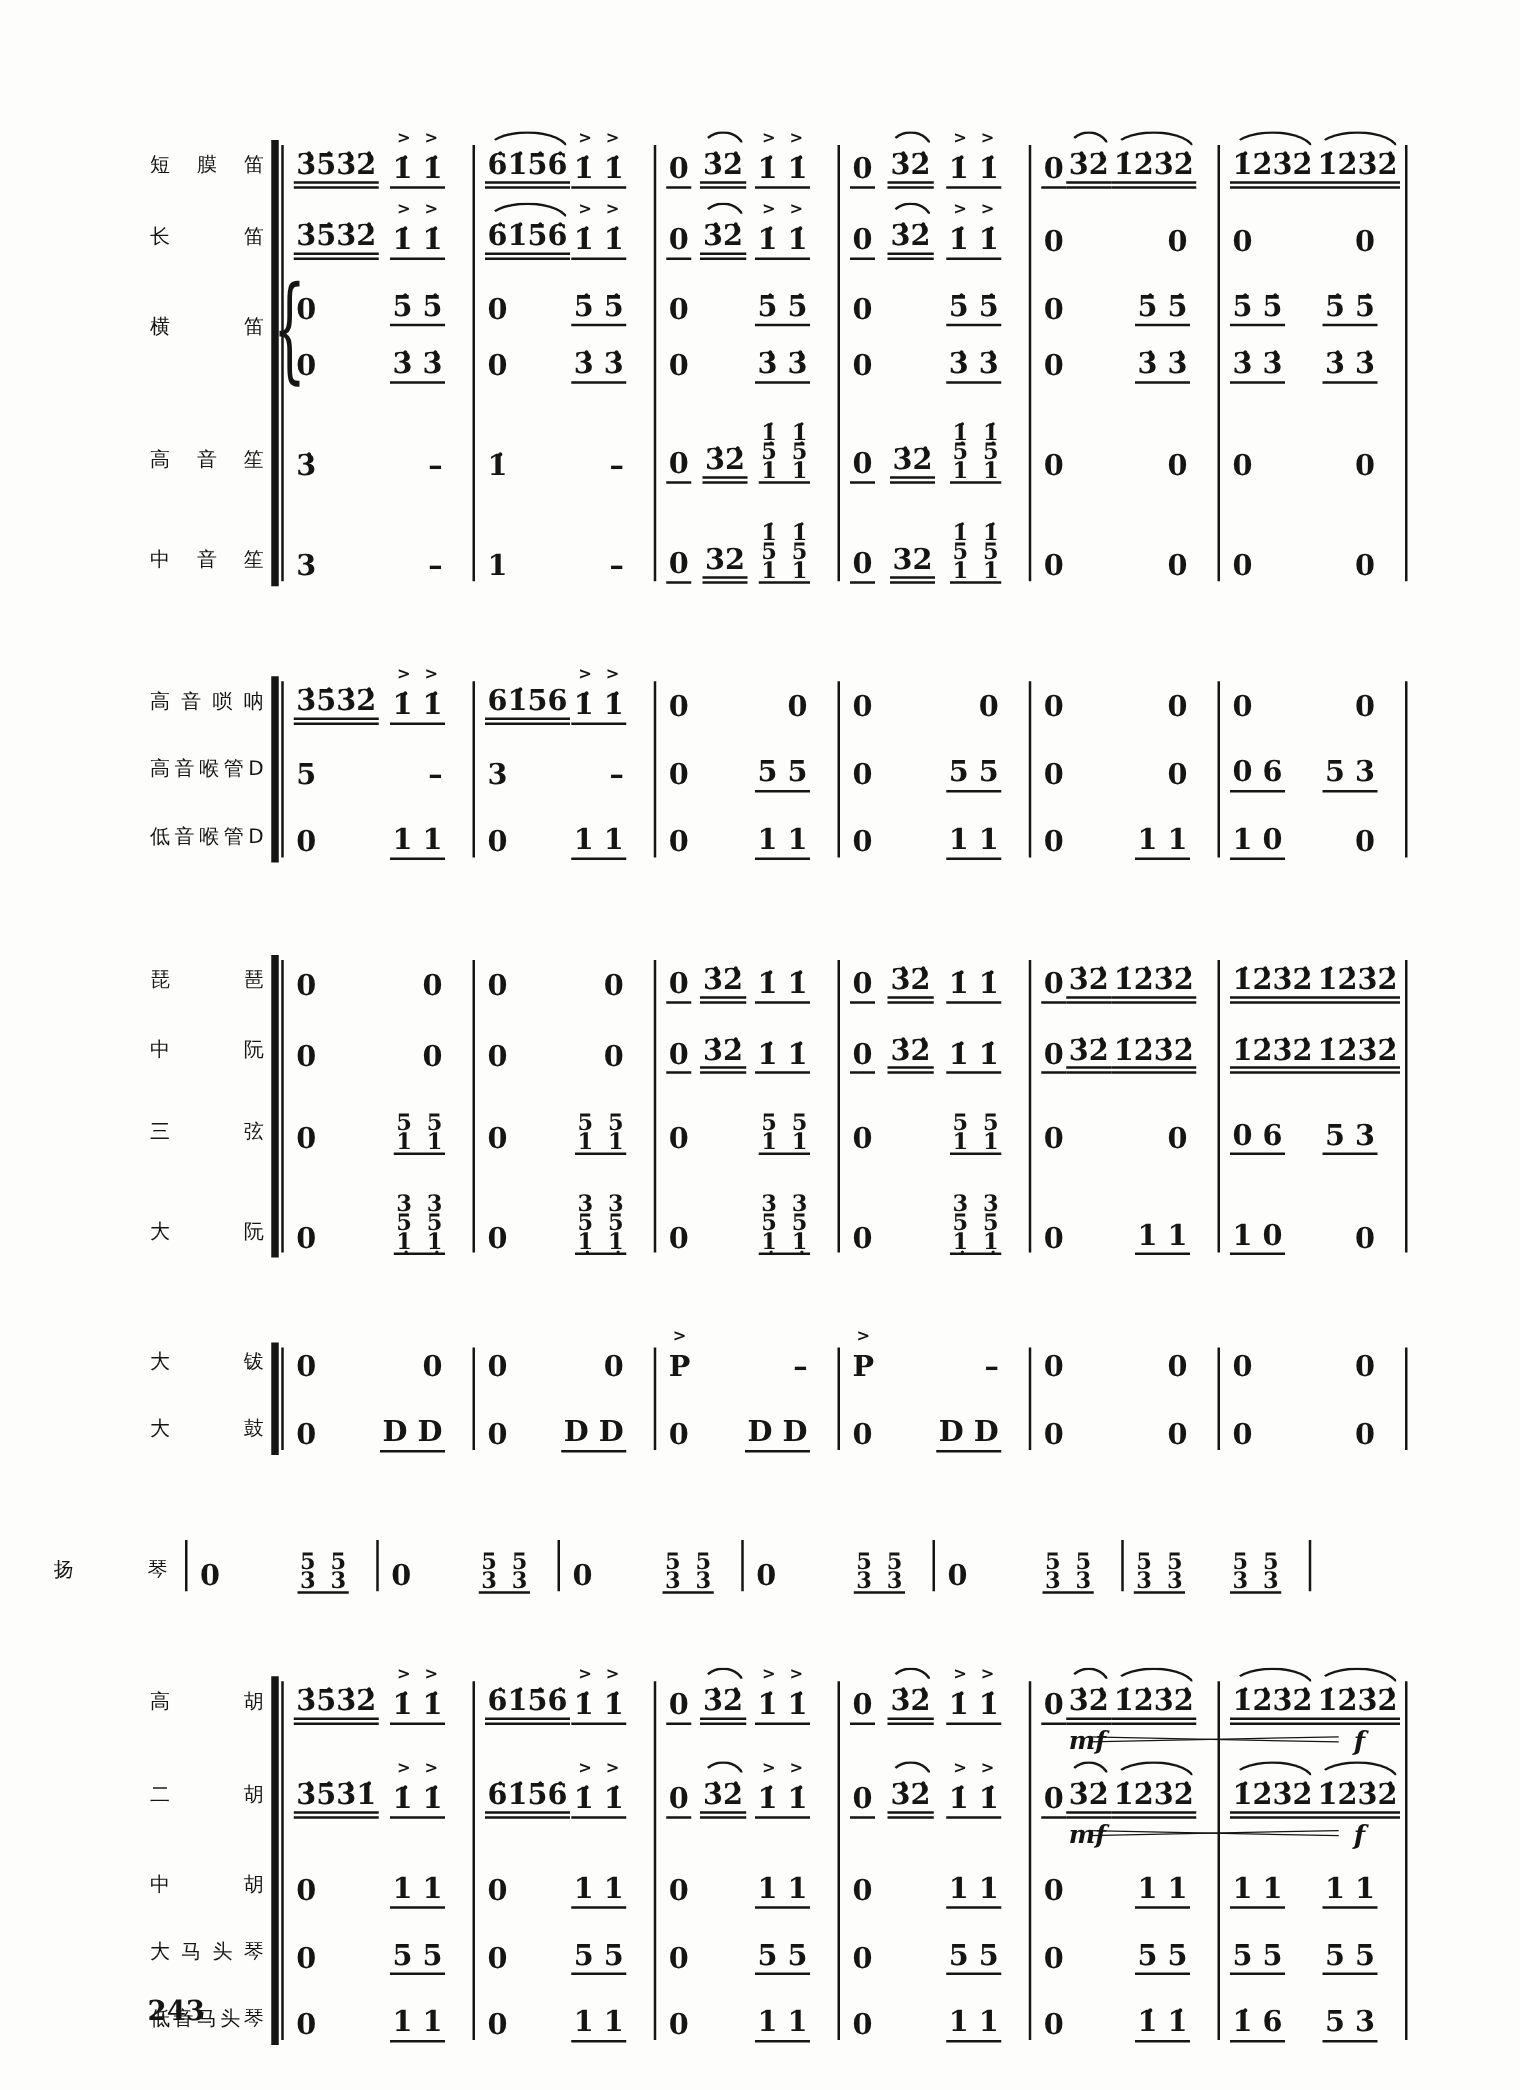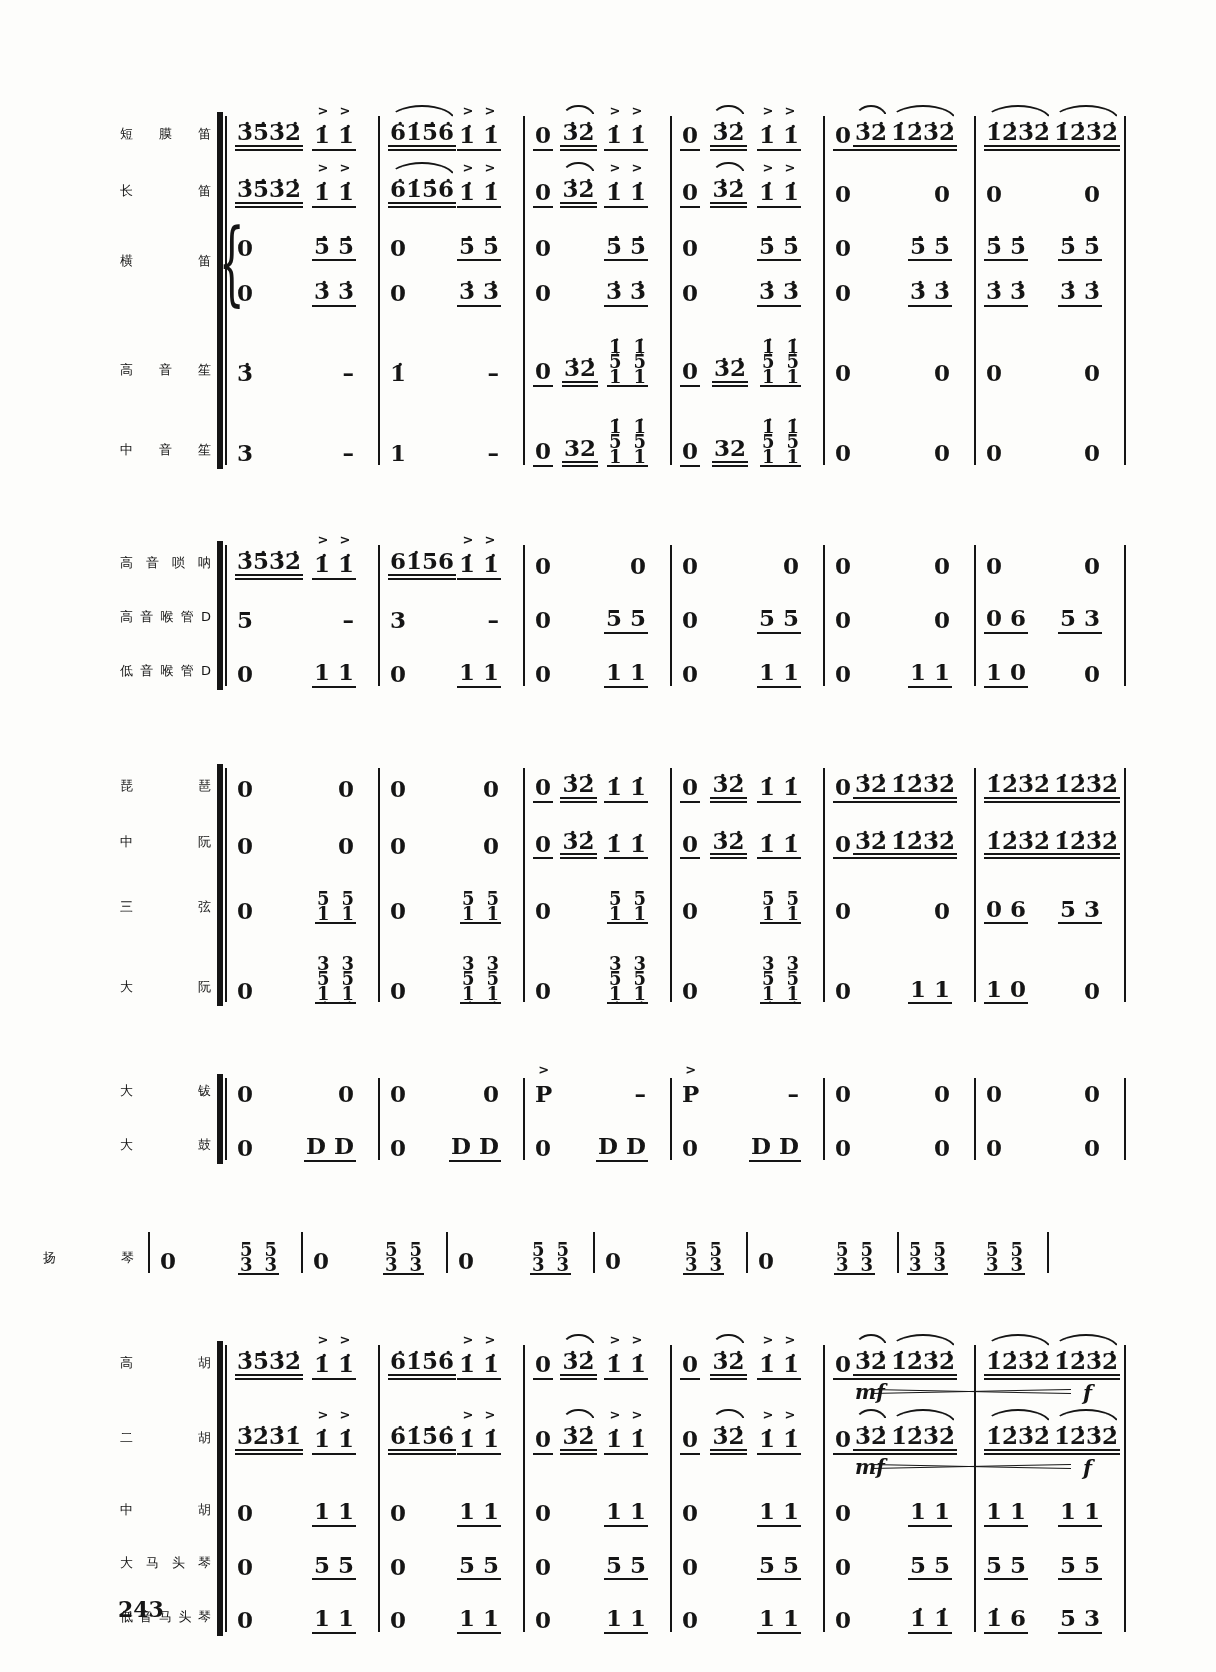--- a/index.html
+++ b/index.html
@@ -5,21 +5,21 @@
   html,body{margin:0;padding:0;background:#888;}
   .page{position:relative;width:1216px;height:1672px;background:#fdfdfb;overflow:hidden;
         font-family:"DejaVu Sans",sans-serif;color:#151515;}
   #score{padding-top:104px;}
   .system{position:relative;margin-left:120px;width:1010px;}
   .sys-gap2{margin-top:64px;} .sys-gap3{margin-top:66px;} .sys-gap4{margin-top:60px;}
   .sys-gap5{margin-top:56px;margin-left:43px;} .sys-gap6{margin-top:56px;}
   .row{display:flex;position:relative;margin-bottom:8px;}
   .row.dynrowpad{margin-bottom:26px;}
   .label{width:105px;box-sizing:border-box;padding:0 14px 10px 0;align-self:flex-end;
-         font-size:13px;font-weight:500;text-align:justify;text-align-last:justify;
+         font-size:16px;font-weight:500;text-align:justify;text-align-last:justify;
          white-space:nowrap;overflow:hidden;}
   .row.multi .label{align-self:center;padding-bottom:4px;}
   .lines{display:flex;flex-direction:column;position:relative;}
   .line{display:flex;}
   .line .measure:nth-child(1){width:153px;}
   .line .measure:nth-child(2){width:145px;}
   .line .measure:nth-child(3){width:147px;}
   .line .measure:nth-child(4){width:153px;}
   .line .measure:nth-child(5){width:151px;}
   .line .measure:nth-child(6){width:150px;}
@@ -698,21 +698,21 @@
             <span class="df">f</span>
             <div class="cr cr1"></div>
             <div class="cr cr2"></div>
           </div>
         </div>
         <div class="row dynrowpad">
           <div class="label">二 胡</div>
           <div class="lines">
             <div class="line">
               <div class="measure">
-                <span class="tk u2"><span class="txt">3̇2̇3̇1̇</span></span>
+                <span class="tk u2"><span class="txt">3̇5̇3̇1̇</span></span>
                 <span class="tk u1"><span class="accs">
                     <span>&gt;</span>
                     <span>&gt;</span>
                   </span><span class="txt">1̇ 1̇</span></span>
               </div>
               <div class="measure">
                 <span class="tk u2"><span class="txt">6̇1̇5̇6̇</span></span>
                 <span class="tk u1"><span class="accs">
                     <span>&gt;</span>
                     <span>&gt;</span>

